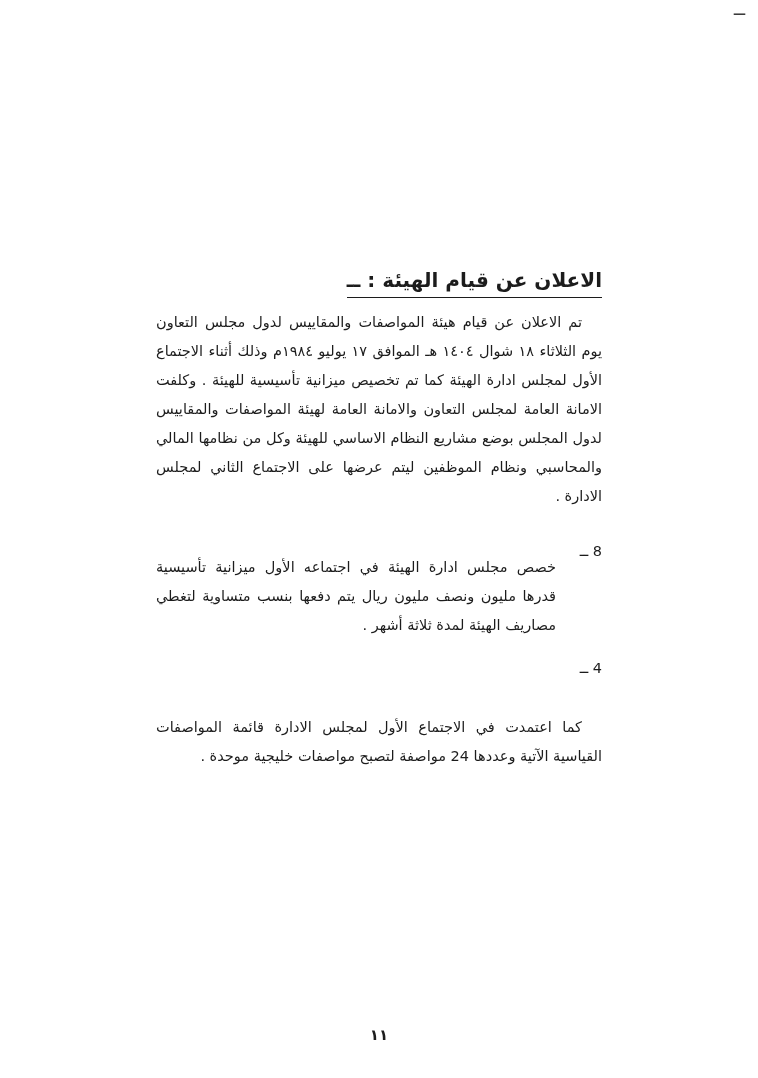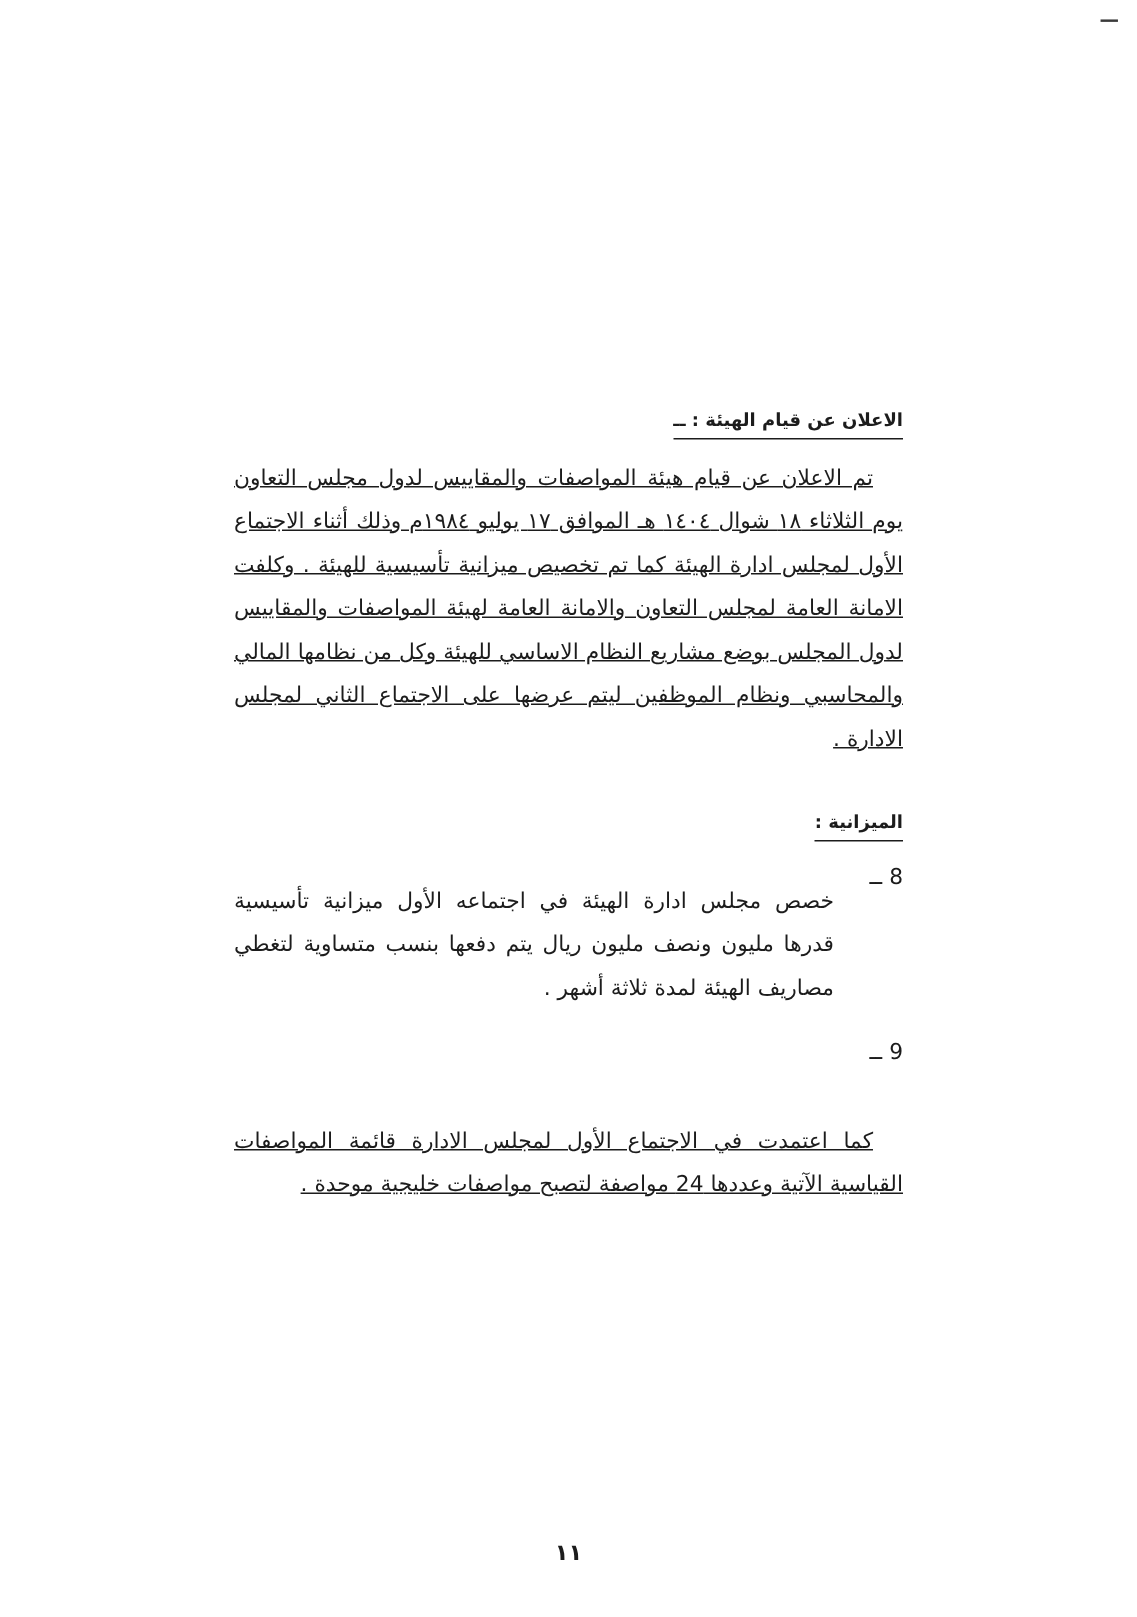--- a/index.html
+++ b/index.html
@@ -28,31 +28,31 @@
     width: 446px;
     direction: rtl;
     font-size: 14.5px;
     line-height: 2.0;
     text-align: right;
   }
   .heading-row { margin-bottom: 10px; }
   .heading {
     display: inline-block;
     margin: 0;
-    font-size: 12px;
+    font-size: 20px;
     font-weight: bold;
     line-height: 1.4;
     border-bottom: 1.6px solid #1c1c1c;
     padding-bottom: 3px;
   }
   .para {
     margin: 0 0 26px 0;
     text-align: justify;
   }
-  .para.first-indent { text-indent: 20px; text-decoration: underline; }
+  .para.first-indent { text-indent: 20px; }
   .budget-heading-row { margin: 4px 0 8px 0; }
   .list { margin: 0 0 30px 0; }
   .list-item {
     display: flex;
     gap: 10px;
     margin-bottom: 14px;
   }
   .list-item .num {
     flex: 0 0 36px;
     white-space: nowrap;
@@ -82,31 +82,28 @@
   <div class="corner-mark">—</div>
 
   <div class="content">
 
     <div class="heading-row">
       <h2 class="heading">الاعلان عن قيام الهيئة : ــ</h2>
     </div>
 
     <p class="para first-indent">تم الاعلان عن قيام هيئة المواصفات والمقاييس لدول مجلس التعاون يوم الثلاثاء ١٨ شوال ١٤٠٤ هـ الموافق ١٧ يوليو ١٩٨٤م وذلك أثناء الاجتماع الأول لمجلس ادارة الهيئة كما تم تخصيص ميزانية تأسيسية للهيئة . وكلفت الامانة العامة لمجلس التعاون والامانة العامة لهيئة المواصفات والمقاييس لدول المجلس بوضع مشاريع النظام الاساسي للهيئة وكل من نظامها المالي والمحاسبي ونظام الموظفين ليتم عرضها على الاجتماع الثاني لمجلس الادارة .</p>
 
-    <div class="heading-row budget-heading-row">
-      <h2 class="heading">الميزانية :</h2>
-    </div>
 
     <div class="list">
       <div class="list-item">
         <span class="num">8 ــ</span>
         <span class="txt">خصص مجلس ادارة الهيئة في اجتماعه الأول ميزانية تأسيسية قدرها مليون ونصف مليون ريال يتم دفعها بنسب متساوية لتغطي مصاريف الهيئة لمدة ثلاثة أشهر .</span>
       </div>
       <div class="list-item">
-        <span class="num">9 ــ</span>
+        <span class="num">4 ــ</span>
       </div>
     </div>
 
     <p class="para first-indent closing-para">كما اعتمدت في الاجتماع الأول لمجلس الادارة قائمة المواصفات القياسية الآتية وعددها 24 مواصفة لتصبح مواصفات خليجية موحدة .</p>
 
   </div>
 
   <div class="page-number">١١</div>
 
 </div>

